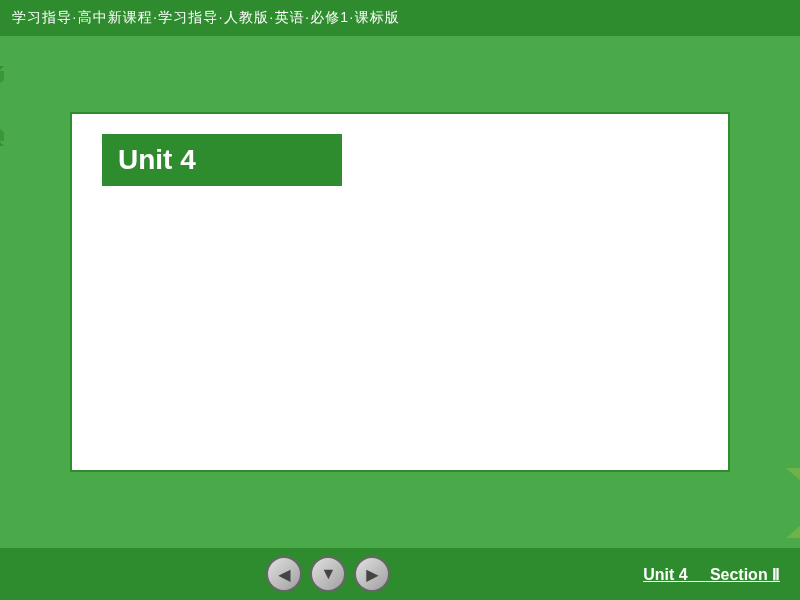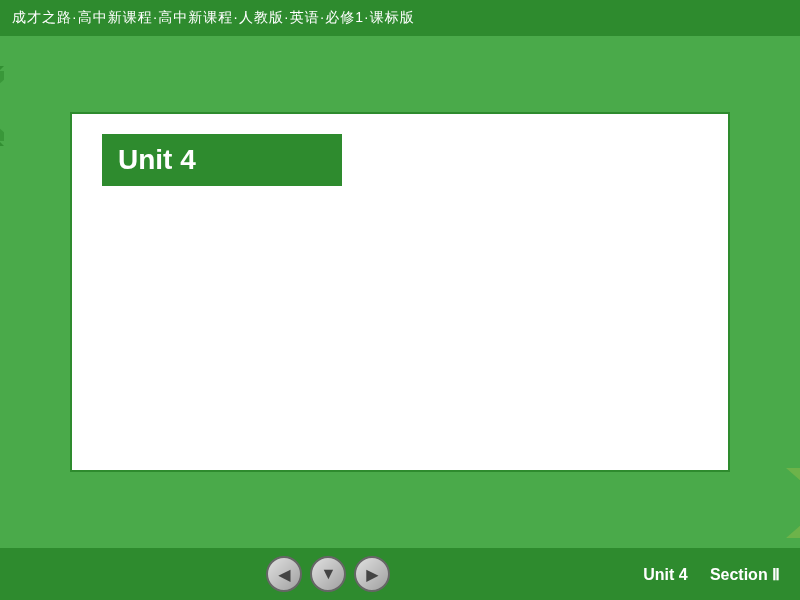--- a/index.html
+++ b/index.html
@@ -118,20 +118,21 @@
       cursor: pointer;
       font-size: 16px;
       color: #444;
     }
 
     .footer-nav-text {
       color: #ffffff;
       font-size: 16px;
       font-weight: bold;
       margin-left: auto;
+      text-decoration: underline;
     }
 
     .footer-left-spacer {
       width: 120px;
     }
 
     
     .left-decorations {
       position: absolute;
       left: -56px;
@@ -151,21 +152,21 @@
     .chevron-svg {
       display: block;
     }
   </style>
 </head>
 <body>
 
 <div class="screen">
 
   <div class="header-bar">
-    <span class="header-title">成才之路·高中新课程·高中新课程·人教版·英语·必修1·课标版</span>
+    <span class="header-title">学习指导·高中新课程·学习指导·人教版·英语·必修1·课标版</span>
   </div>
 
   <div class="main-content">
 
     <div class="left-decorations">
       <svg class="chevron-svg" width="60" height="80" viewBox="0 0 60 80">
         <polygon points="40,0 60,0 20,40 60,80 40,80 0,40" fill="#2e8b2e" opacity="0.85"></polygon>
         <polygon points="55,5 70,5 30,40 70,75 55,75 15,40" fill="#2e8b2e" opacity="0.6"></polygon>
         <polygon points="10,5 25,5 -5,40 25,75 10,75 -20,40" fill="#2e8b2e" opacity="0.4"></polygon>
       </svg>

